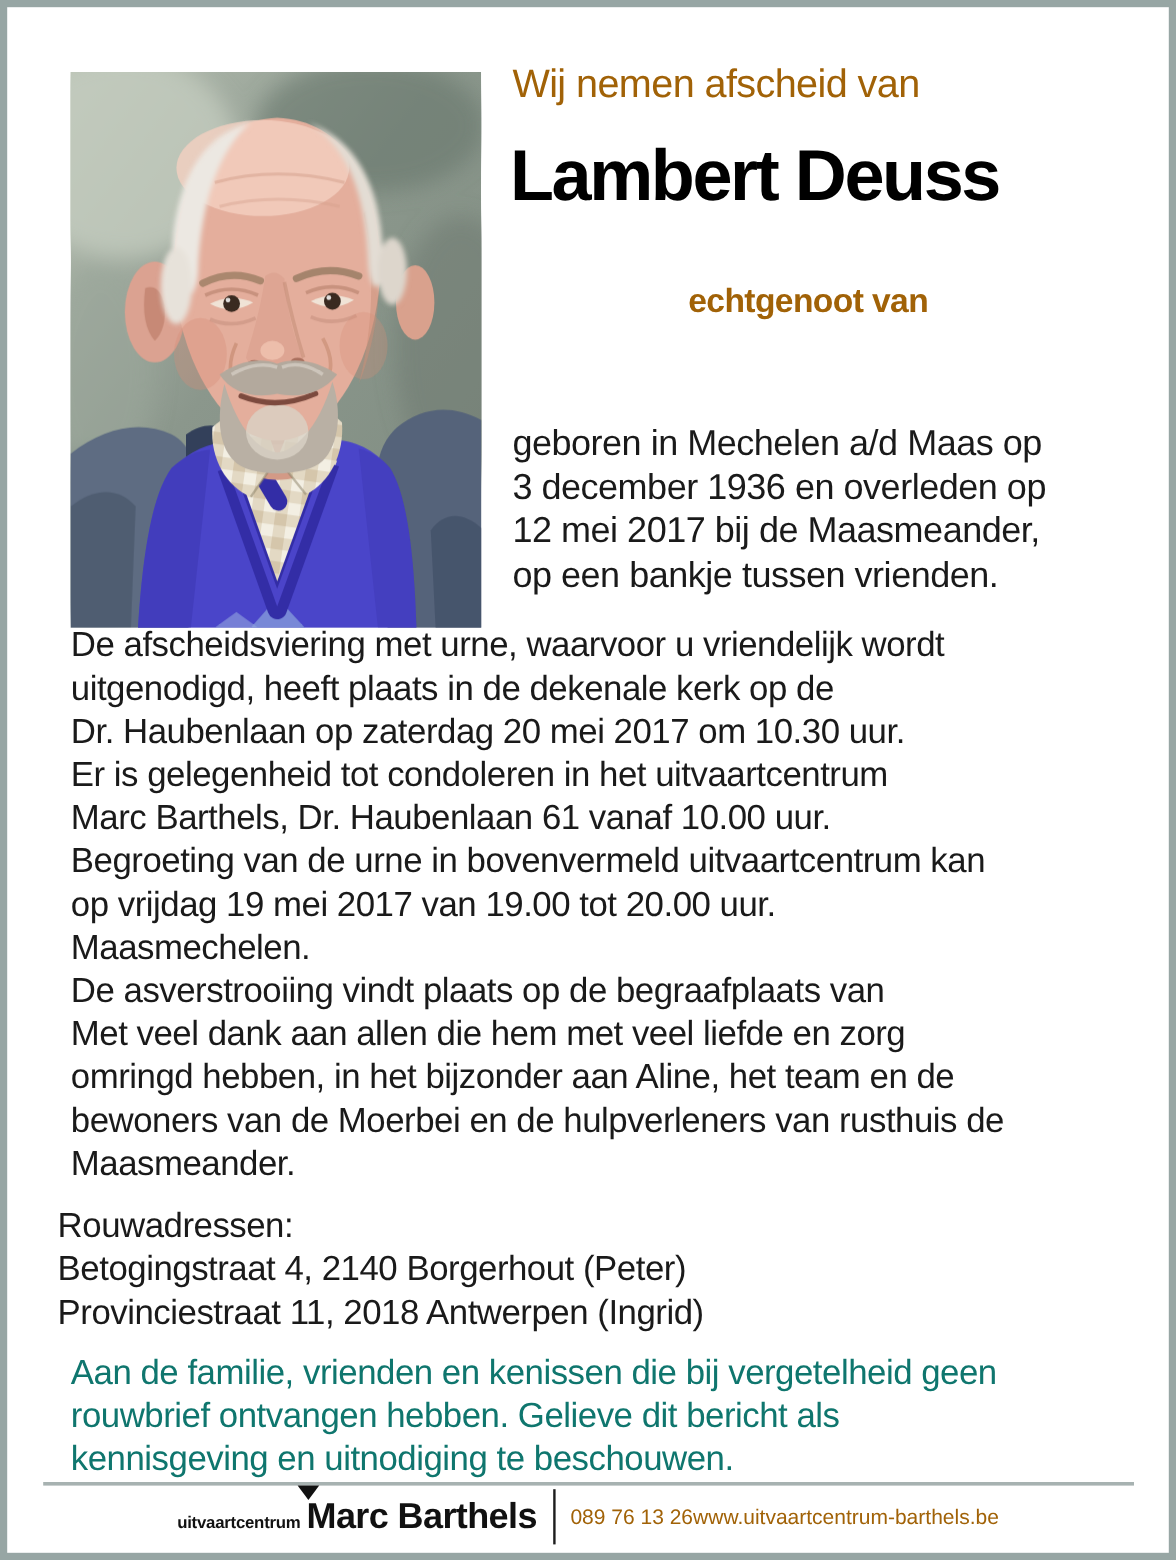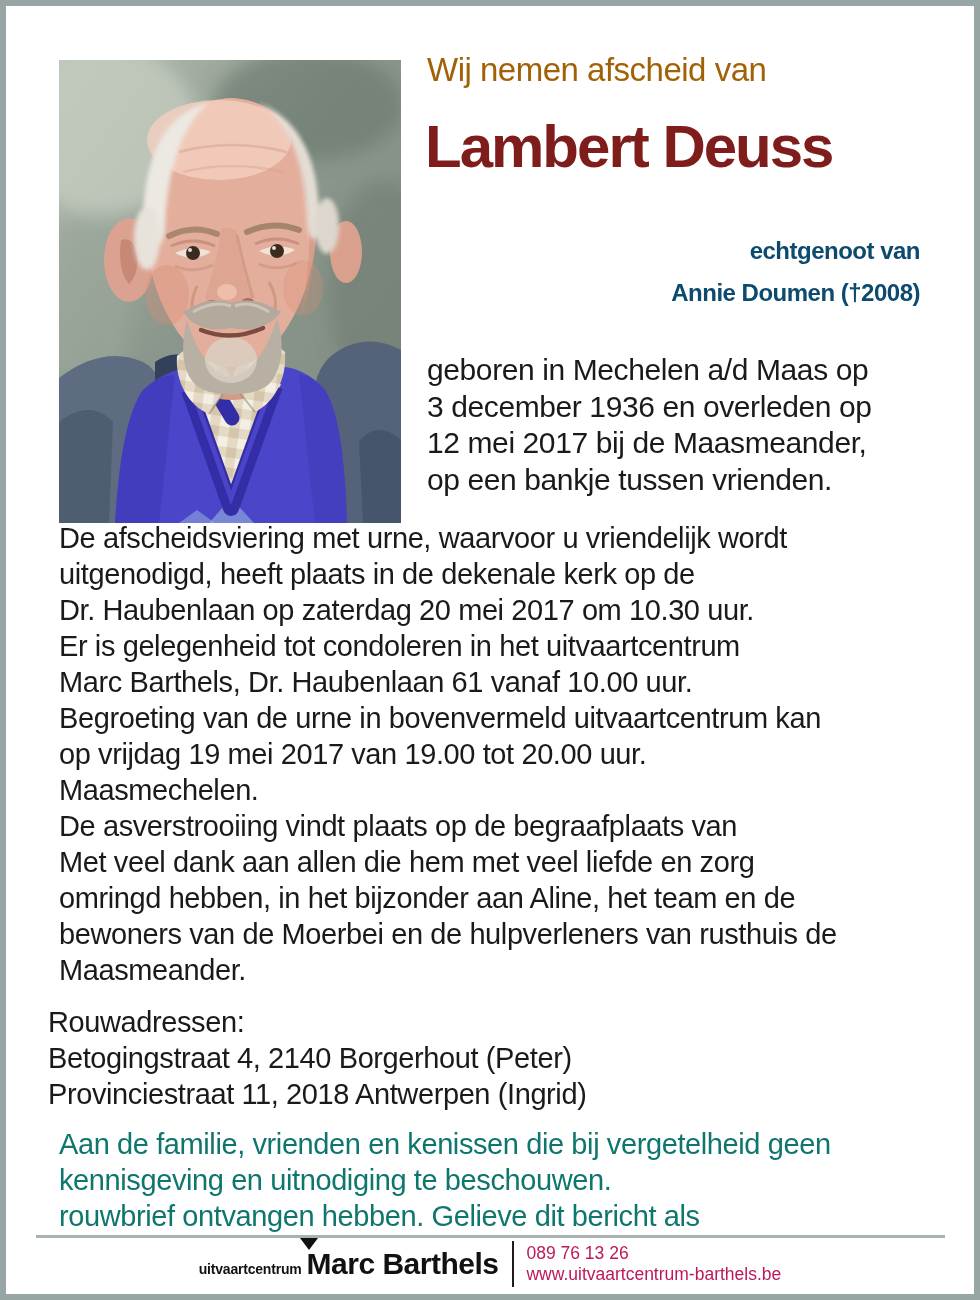--- a/index.html
+++ b/index.html
@@ -8,40 +8,40 @@
     font-family:"Liberation Sans","DejaVu Sans",sans-serif;color:#161616;
     overflow:hidden;box-sizing:border-box;
   }
   .frame{position:absolute;inset:0;border:6px solid #97a6a4;pointer-events:none;z-index:40;}
 
   .photo{position:absolute;left:59px;top:60px;width:342px;height:463px;overflow:hidden;}
   .photo svg{display:block;width:100%;height:100%;}
 
   .right-col{position:absolute;left:427px;top:0;width:493px;}
   .intro{position:absolute;left:0;top:51px;width:100%;font-size:33px;letter-spacing:-0.5px;color:#a16207;}
-  .name{position:absolute;left:-2px;top:112px;width:100%;font-size:60px;font-weight:700;letter-spacing:-2px;color:#7f1d1d;}
-  .relation{position:absolute;left:0;top:230px;width:100%;text-align:right;font-weight:700;font-size:24px;line-height:42px;letter-spacing:-0.5px;color:#0c4a6e;}
+  .name{position:absolute;left:-2px;top:112px;width:100%;font-size:60px;font-weight:700;letter-spacing:-2px;color:#000000;}
+  .relation{position:absolute;left:0;top:230px;width:100%;text-align:center;font-weight:700;font-size:28px;line-height:42px;letter-spacing:-0.5px;color:#a16207;}
   .life{position:absolute;left:0;top:352px;width:100%;font-size:30px;line-height:36.5px;letter-spacing:-0.4px;color:#1a1a1a;}
 
   .body-block{position:absolute;left:59px;top:520px;width:880px;font-size:29px;line-height:36px;letter-spacing:-0.4px;color:#1a1a1a;}
   .addresses{position:absolute;left:48px;top:1004px;width:880px;font-size:29px;line-height:36px;letter-spacing:-0.4px;color:#1a1a1a;}
   .closing{position:absolute;left:59px;top:1126px;width:880px;font-size:29px;line-height:36px;letter-spacing:-0.4px;color:#0f766e;}
   .line{white-space:nowrap;}
 
   .separator{position:absolute;left:36px;top:1235px;width:909px;height:3px;background:#a7b2b1;}
 
   .footer{position:absolute;left:0;top:1239px;width:980px;height:50px;display:flex;align-items:center;justify-content:center;}
   .brand{display:flex;align-items:baseline;}
   .brand-prefix{font-size:14px;font-weight:700;letter-spacing:-0.2px;color:#111;}
   .brand-name-wrap{position:relative;margin-left:5px;}
   .brand-triangle{position:absolute;left:-7px;top:-9px;width:0;height:0;
     border-left:9px solid transparent;border-right:9px solid transparent;border-top:12px solid #111;}
   .brand-name{font-size:30px;font-weight:700;letter-spacing:-0.5px;color:#111;}
   .footer-divider{width:2px;height:46px;background:#1d1d1d;margin:0 12px 0 14px;}
-  .contact{display:flex;flex-direction:column;justify-content:space-between;font-size:17.5px;line-height:21px;color:#be185d;}
+  .contact{display:flex;justify-content:space-between;font-size:17.5px;line-height:21px;color:#a16207;}
 </style>
 </head>
 <body>
 
 <div class="card">
 
   <div class="photo">
     <svg viewBox="0 0 342 463" preserveAspectRatio="none">
       <defs>
         <linearGradient id="bgGrad" x1="0" y1="0" x2="1" y2="1">
@@ -150,21 +150,20 @@
       <path d="M134,252 C148,244 160,242 172,246" stroke="#d8d2c8" stroke-width="3" fill="none" opacity="0.7"></path>
       <path d="M210,252 C198,244 186,242 176,246" stroke="#d8d2c8" stroke-width="3" fill="none" opacity="0.7"></path>
     </svg>
   </div>
 
   <div class="right-col">
     <div class="intro">Wij nemen afscheid van</div>
     <div class="name">Lambert Deuss</div>
     <div class="relation">
       <div>echtgenoot van</div>
-      <div>Annie Doumen (†2008)</div>
     </div>
     <div class="life">
         <div class="line">geboren in Mechelen a/d Maas op</div>
         <div class="line">3 december 1936 en overleden op</div>
         <div class="line">12 mei 2017 bij de Maasmeander,</div>
         <div class="line">op een bankje tussen vrienden.</div>
       </div>
   </div>
 
   <div class="body-block">
@@ -186,22 +185,22 @@
   <div class="addresses">
     <div class="line">Rouwadressen:</div>
     <div>
         <div class="line">Betogingstraat 4, 2140 Borgerhout (Peter)</div>
         <div class="line">Provinciestraat 11, 2018 Antwerpen (Ingrid)</div>
       </div>
   </div>
 
   <div class="closing">
       <div class="line">Aan de familie, vrienden en kenissen die bij vergetelheid geen</div>
+      <div class="line">rouwbrief ontvangen hebben. Gelieve dit bericht als</div>
       <div class="line">kennisgeving en uitnodiging te beschouwen.</div>
-      <div class="line">rouwbrief ontvangen hebben. Gelieve dit bericht als</div>
     </div>
 
   <div class="separator"></div>
 
   <div class="footer">
     <div class="brand">
       <span class="brand-prefix">uitvaartcentrum</span>
       <span class="brand-name-wrap">
         <span class="brand-triangle"></span>
         <span class="brand-name">Marc Barthels</span>

